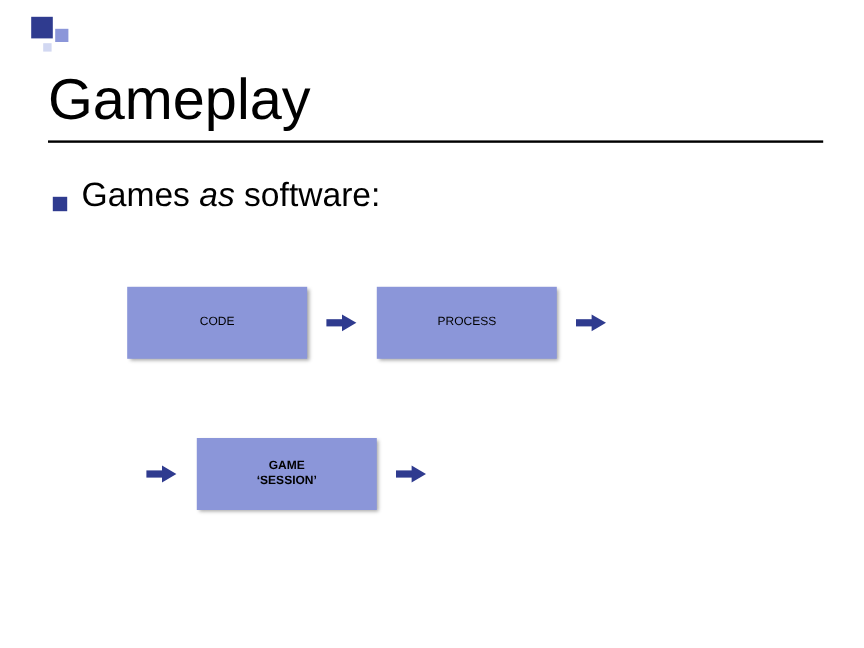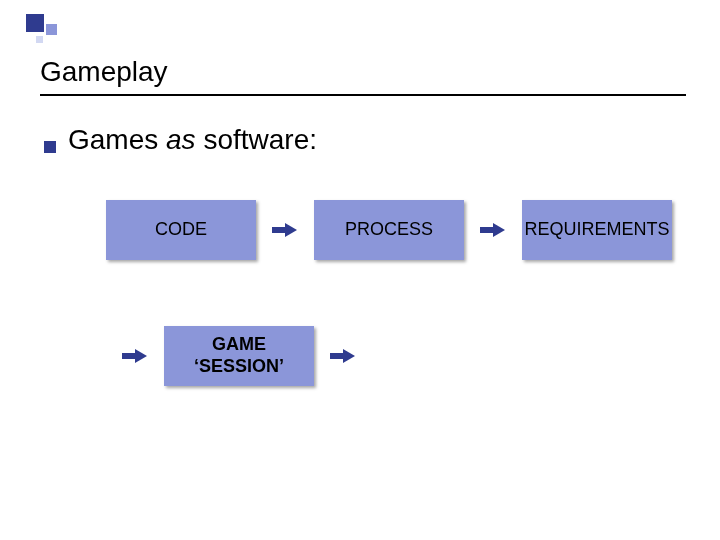--- a/index.html
+++ b/index.html
@@ -44,38 +44,38 @@
     height: 7px;
     background: #d2d8f2;
   }
 
   .slide {
     padding: 56px 34px 0 40px;
     box-sizing: border-box;
   }
 
   .title {
-    font-size: 28px;
+    font-size: 48px;
     color: #000;
     margin: 0 0 6px 0;
     font-weight: normal;
   }
 
   .hr {
     border: none;
     border-top: 2px solid #000;
     margin: 0 0 28px 0;
   }
 
   .bullet-row {
     display: flex;
     align-items: baseline;
     gap: 12px;
     margin-left: 4px;
-    margin-bottom: 44px;
+    margin-bottom: 60px;
   }
   .bullet-square {
     width: 12px;
     height: 12px;
     background: #2f3b8f;
     display: inline-block;
     flex-shrink: 0;
     position: relative;
     top: 4px;
   }
@@ -93,21 +93,21 @@
   .row {
     display: flex;
     align-items: center;
     margin-bottom: 66px;
   }
   .box {
     width: 150px;
     height: 60px;
     background: #8b96d9;
     color: #000;
-    font-size: 18px;
+    font-size: 10px;
     display: flex;
     align-items: center;
     justify-content: center;
     text-align: center;
     line-height: 1.2;
     box-shadow: 2px 2px 3px rgba(0,0,0,0.35);
   }
   .arrow-wrap {
     width: 58px;
     display: flex;
@@ -164,21 +164,20 @@
 
     <div class="row">
       <div class="box">CODE</div>
       <div class="arrow-wrap">
           <div class="arrow"></div>
         </div>
       <div class="box">PROCESS</div>
       <div class="arrow-wrap">
           <div class="arrow"></div>
         </div>
-      <div class="box">REQUIREMENTS</div>
     </div>
 
     <div class="row">
       <div class="arrow-wrap">
           <div class="arrow"></div>
         </div>
       <div class="box" style="white-space:pre-line;font-weight:bold;">GAME
 ‘SESSION’</div>
       <div class="arrow-wrap">
           <div class="arrow"></div>

